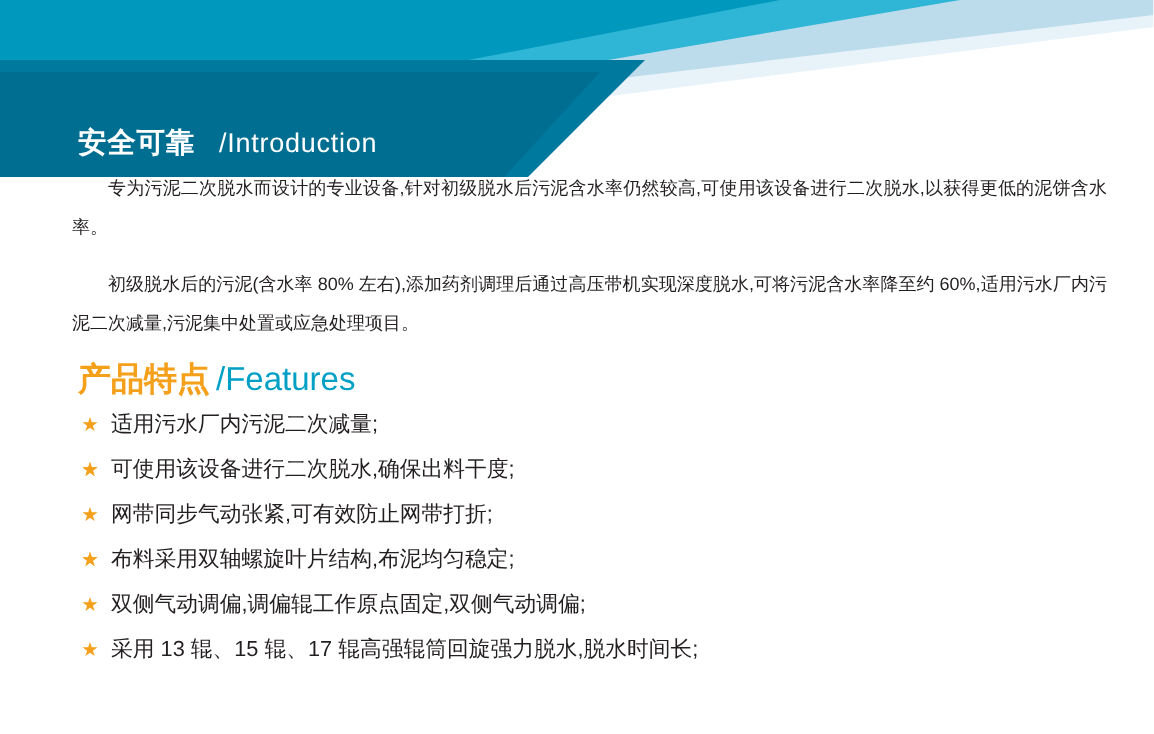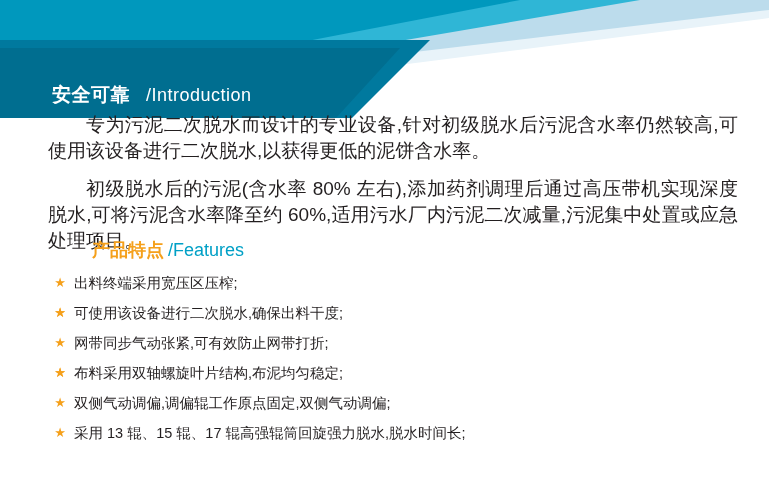--- a/index.html
+++ b/index.html
@@ -52,39 +52,38 @@
 
   
   .intro-body {
     position: absolute;
     left: 48px;
     top: 112px;
     width: 690px;
   }
   .intro-body p {
     margin: 0 0 4px 0;
-    font-size: 19px;
+    font-size: 12px;
     line-height: 26px;
     color: #231f20;
     text-indent: 2em;
     text-align: justify;
   }
   .intro-body p.second {
     margin-top: 12px;
   }
 
   
   .features-title {
     position: absolute;
     left: 52px;
     top: 238px;
-    font-size: 18px;
+    font-size: 22px;
     font-weight: bold;
     white-space: nowrap;
-    margin-left: 40px;
   }
   .features-title .cn {
     color: #f5a01b;
   }
   .features-title .en {
     color: #00a0c6;
     font-weight: normal;
     margin-left: 4px;
   }
 
@@ -145,21 +144,21 @@
   <p class="second">初级脱水后的污泥(含水率 80% 左右),添加药剂调理后通过高压带机实现深度脱水,可将污泥含水率降至约 60%,适用污水厂内污泥二次减量,污泥集中处置或应急处理项目。</p>
 </div>
 
 <div class="features-title">
   <span class="cn">产品特点</span><span class="en">/Features</span>
 </div>
 
 <ul class="features-list">
   <li>
     <span class="star-icon">★</span>
-    <span>出料终端采用宽压区压榨;</span>
+    <span>适用污水厂内污泥二次减量;</span>
   </li>
   <li>
     <span class="star-icon">★</span>
   </li>
   <li>
     <span class="star-icon">★</span>
     <span>可使用该设备进行二次脱水,确保出料干度;</span>
   </li>
   <li>
     <span class="star-icon">★</span>

